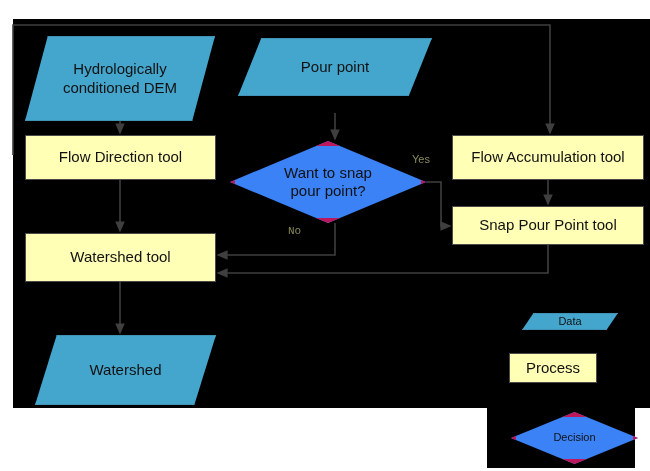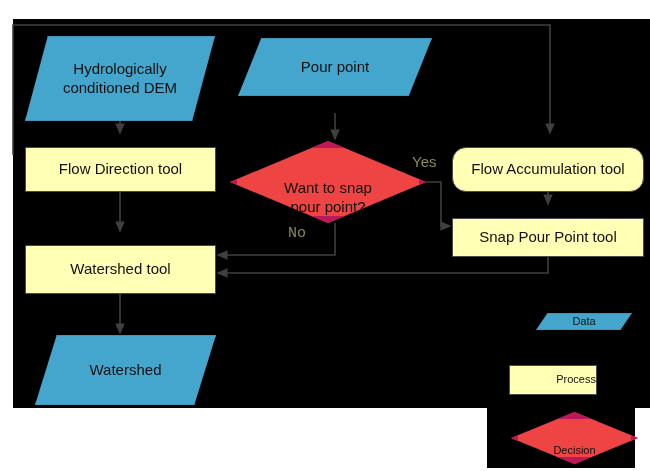--- a/index.html
+++ b/index.html
@@ -45,54 +45,52 @@
   }
 
   .data-shape {
     background: #44a6cd;
     border: 1px solid #3f94b8;
     clip-path: polygon(12% 0%, 100% 0%, 88% 100%, 0% 100%);
   }
   .process-shape {
     background: #ffffb5;
     border: 1px solid #4a4a4a;
-    margin-top: 12px;
   }
   .decision-shape {
-    background: #ef4444;
-    border: 7px solid #be185d;
+    background: #3b82f6;
+    border: 5px solid #be185d;
     clip-path: polygon(50% 0%, 100% 50%, 50% 100%, 0% 50%);
-    align-items: flex-end;
   }
 
   
   #node-dem       { left: 25px;  top: 28px;  width: 190px; height: 85px;  font-size: 15px; margin-top: 8px; }
   #node-dem .txt  { max-width: 130px; }
   #node-pourpoint { left: 238px; top: 38px;  width: 194px; height: 58px;  font-size: 15px; }
   #node-flowdir   { left: 25px;  top: 135px; width: 191px; height: 45px;  font-size: 15px; }
-  #node-flowacc   { left: 452px; top: 135px; width: 192px; height: 45px;  font-size: 15px; border-radius: 14px; }
+  #node-flowacc   { left: 452px; top: 135px; width: 192px; height: 45px;  font-size: 15px; }
   #node-decision  { left: 230px; top: 141px; width: 196px; height: 82px;  font-size: 15px; }
   #node-decision .txt { max-width: 112px; }
   #node-snap      { left: 452px; top: 206px; width: 192px; height: 39px;  font-size: 15px; }
   #node-watertool { left: 25px;  top: 233px; width: 191px; height: 49px;  font-size: 15px; }
   #node-watershed { left: 35px;  top: 335px; width: 181px; height: 70px;  font-size: 15px; }
 
   
   .edge-label {
     position: absolute;
-    font-size: 15px;
+    font-size: 11px;
     color: #8a8a5a;
     letter-spacing: 0px;
   }
   #label-yes { left: 412px; top: 153px; }
   #label-no  { left: 288px; top: 225px; font-family: Liberation Mono, monospace; }
 
   
-  #legend-data    { left: 536px; top: 313px; width: 96px;  height: 17px; font-size: 11px; }
-  #legend-process { left: 509px; top: 353px; width: 88px;  height: 30px; font-size: 11px; justify-content: flex-end; }
+  #legend-data    { left: 522px; top: 313px; width: 96px;  height: 17px; font-size: 11px; }
+  #legend-process { left: 509px; top: 353px; width: 88px;  height: 30px; font-size: 15px; }
   #legend-decision{ left: 511px; top: 412px; width: 127px; height: 52px; font-size: 11px; }
 
   .txt { pointer-events: none; }
 </style>
 </head>
 <body>
 
 <div id="canvas">
 
   <div class="backdrop" id="bg-main"></div>

